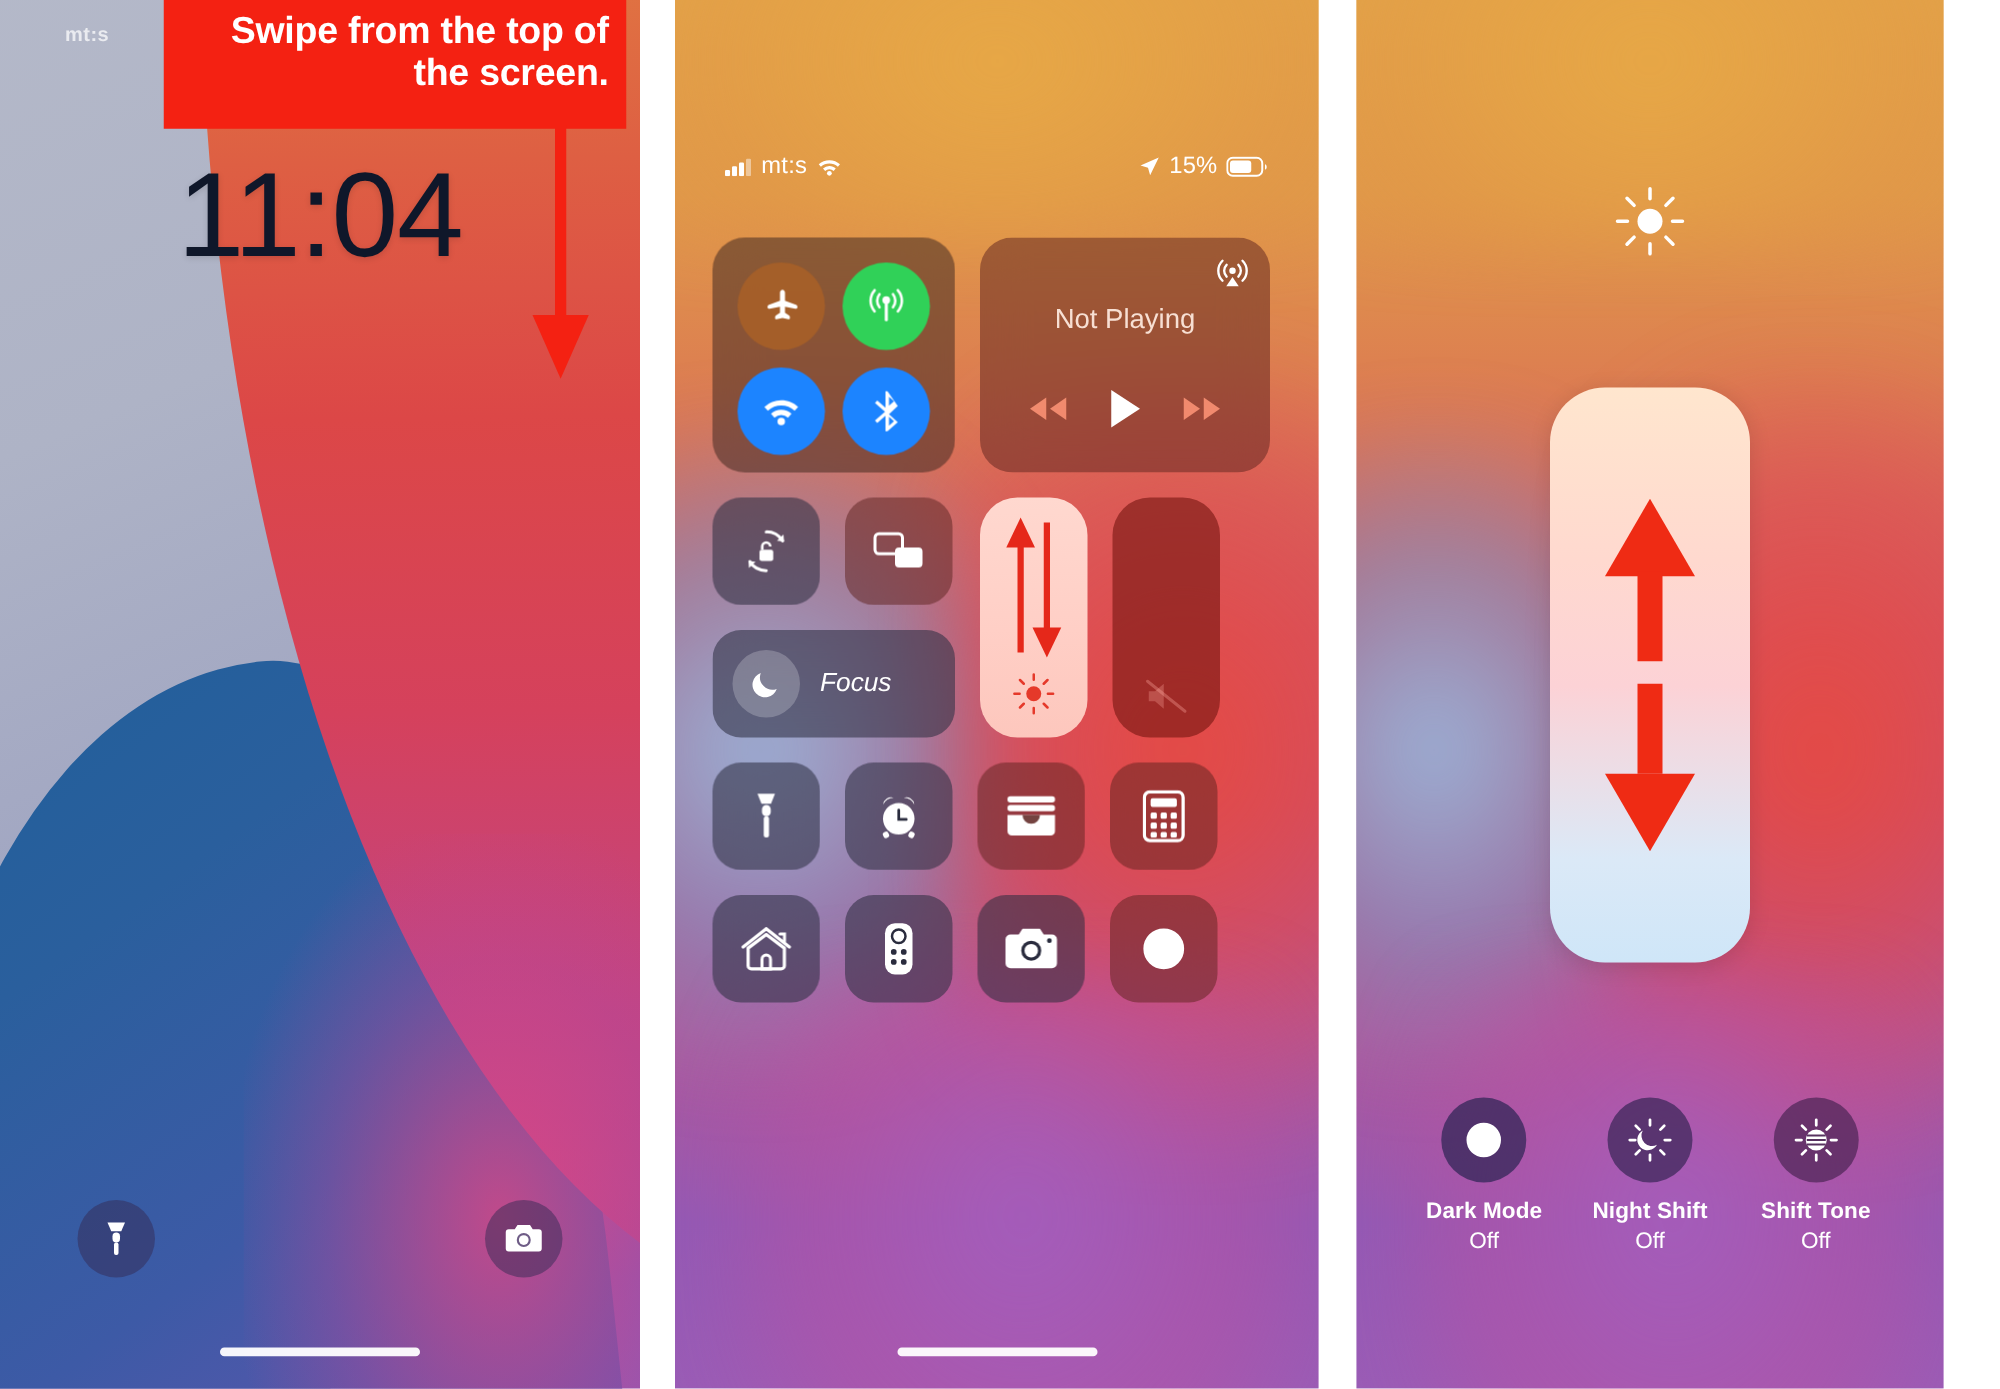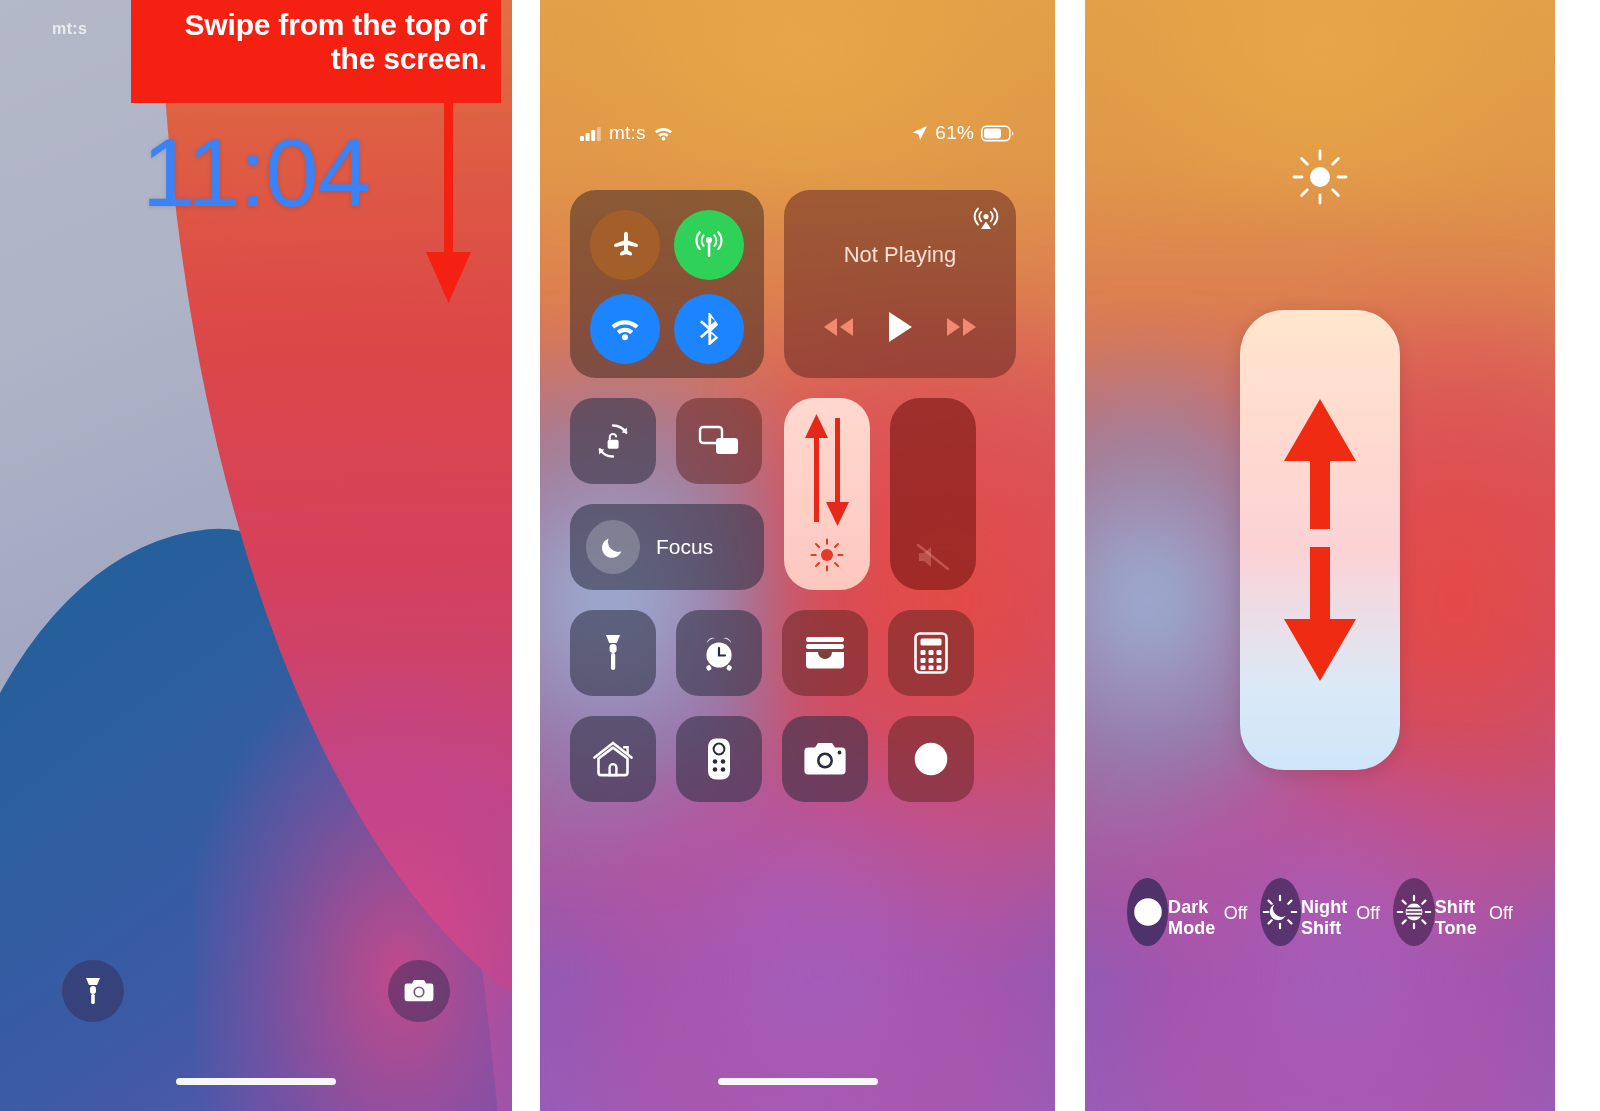--- a/index.html
+++ b/index.html
@@ -86,21 +86,21 @@
   }
 
   
   .carrier{
     position:absolute; left:52px; top:20px;
     font-size:16px; font-weight:700; color:rgba(255,255,255,.72);
     letter-spacing:.4px;
   }
   .lock-clock{
     position:absolute; left:0; right:0; top:125px;
-    text-align:center; color:#3b82f6;
+    text-align:center; color:#0f172a;
     font-size:96px; font-weight:300; letter-spacing:-1px;
     line-height:1; text-shadow:0 1px 5px rgba(0,0,0,.13);
   }
   .lock-date{
     position:absolute; left:0; right:0; top:232px;
     text-align:center; color:#fff;
     font-size:26px; font-weight:400; letter-spacing:.1px;
     text-shadow:0 1px 4px rgba(0,0,0,.13);
   }
   .lock-shortcut{
@@ -163,21 +163,21 @@
   }
   .media-ctrls{
     position:absolute; left:0; right:0; bottom:34px;
     display:flex; align-items:center; justify-content:space-around; padding:0 22px;
   }
   #airplay-icon{ position:absolute; right:15px; top:13px; }
 
   .sq-tile{ width:86px; height:86px; display:flex; align-items:center; justify-content:center; border-radius:23px; }
   .focus-tile{
     width:194px; height:86px; display:flex; align-items:center;
-    gap:16px; padding-left:16px; border-radius:23px;
+    gap:16px; padding-left:16px; border-radius:23px;font-style:italic;
   }
   .focus-moon{
     width:54px; height:54px; border-radius:50%;
     background:rgba(255,255,255,.22);
     display:flex; align-items:center; justify-content:center;
   }
   .focus-label{ color:#fff; font-size:21px; font-weight:500; }
 
   .slider{
     width:86px; height:192px; border-radius:30px; position:relative; overflow:hidden;
@@ -192,21 +192,21 @@
   #sun-top{ position:absolute; left:50%; top:148px; transform:translateX(-50%); }
   #brightness-expanded{
     position:absolute; left:50%; transform:translateX(-50%);
     top:310px; width:160px; height:460px; border-radius:44px;
     background:linear-gradient(180deg,#ffe6ce 0%,#ffd9cf 30%,#fcd2d6 52%,#dbe9f7 82%,#cfe6f8 100%);
     box-shadow:0 3px 18px rgba(0,0,0,.12);
   }
   #brightness-arrow{ position:absolute; left:50%; top:50%; transform:translate(-50%,-50%); }
 
   .tog-row{ position:absolute; left:0; right:0; top:878px; display:flex; justify-content:space-around; padding:0 36px; }
-  .tog{ display:flex; flex-direction:row; align-items:center; width:120px; }
+  .tog{ display:flex; flex-direction:column; align-items:center; width:120px; }
   .tog-circle{
     width:68px; height:68px; border-radius:50%;
     display:flex; align-items:center; justify-content:center;
     background:rgba(46,36,84,.72);
   }
   .tog-circle.t2{ background:rgba(58,38,88,.72); }
   .tog-circle.t3{ background:rgba(78,38,86,.72); }
   .tog-name{ margin-top:12px; color:#fff; font-size:18px; font-weight:600; letter-spacing:.1px; }
   .tog-state{ margin-top:3px; color:#fff; font-size:18px; font-weight:400; }
 </style>
@@ -272,21 +272,21 @@
         <svg width="21" height="16" viewBox="0 0 21 16">
           <path d="M10.5 3.1c3.3 0 6.3 1.25 8.5 3.3l-1.7 1.9A10.2 10.2 0 0010.5 5.7 10.2 10.2 0 003.7 8.3L2 6.4A12.6 12.6 0 0110.5 3.1z" fill="#fff"></path>
           <path d="M10.5 7.8c2 0 3.8.76 5.1 2l-1.7 1.9a5.1 5.1 0 00-6.8 0l-1.7-1.9a7.4 7.4 0 015.1-2z" fill="#fff"></path>
           <circle cx="10.5" cy="13.6" r="1.9" fill="#fff"></circle>
         </svg>
       </div>
       <div class="sb-right">
         <svg width="17" height="17" viewBox="0 0 17 17">
           <path d="M16 1 1.4 7.4l6 1.7 1.7 6z" fill="#fff"></path>
         </svg>
-        <span class="sb-label">61%</span>
+        <span class="sb-label">15%</span>
         <svg width="34" height="17" viewBox="0 0 34 17">
           <rect x="0.8" y="1.2" width="28" height="14.4" rx="4.4" fill="none" stroke="#fff" stroke-width="1.6"></rect>
           <rect x="3" y="3.4" width="17" height="10" rx="2.4" fill="#fff"></rect>
           <path d="M31 6.2v4.6a2.6 2.6 0 000-4.6z" fill="#fff"></path>
         </svg>
       </div>
     </div>
 
     <div class="cc">
 

